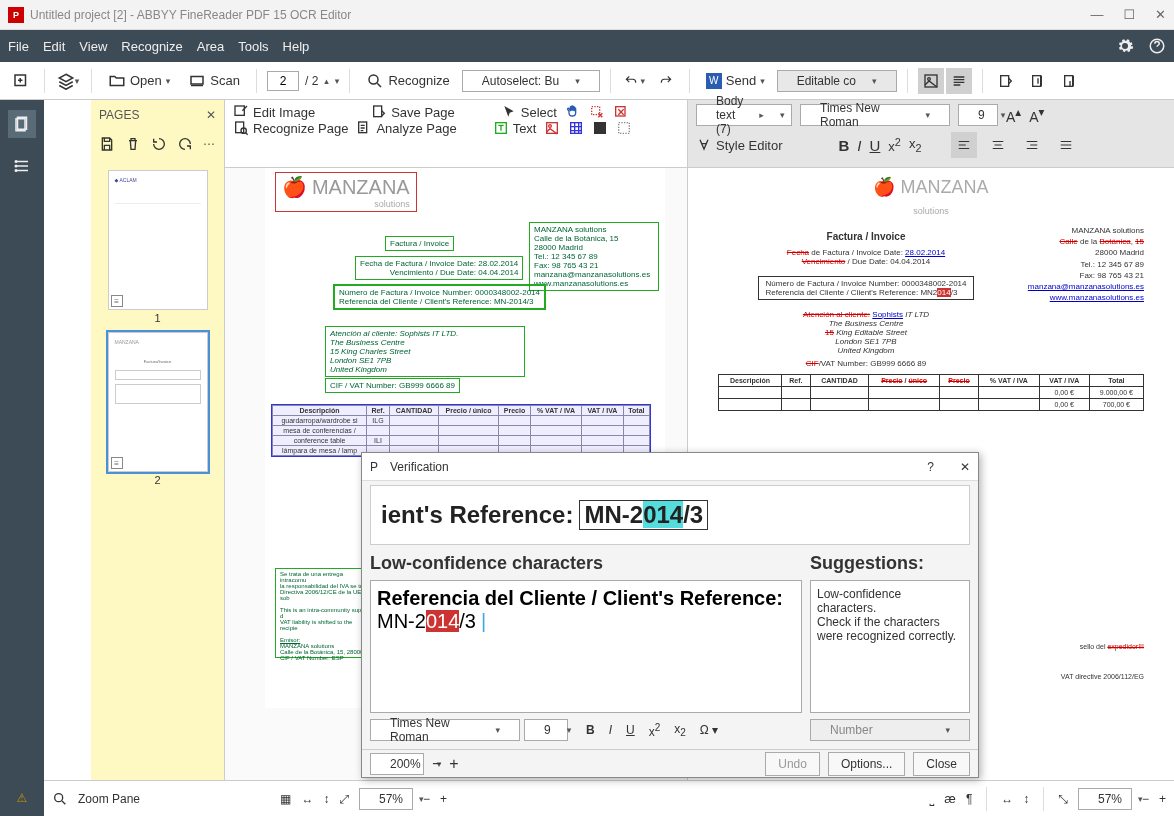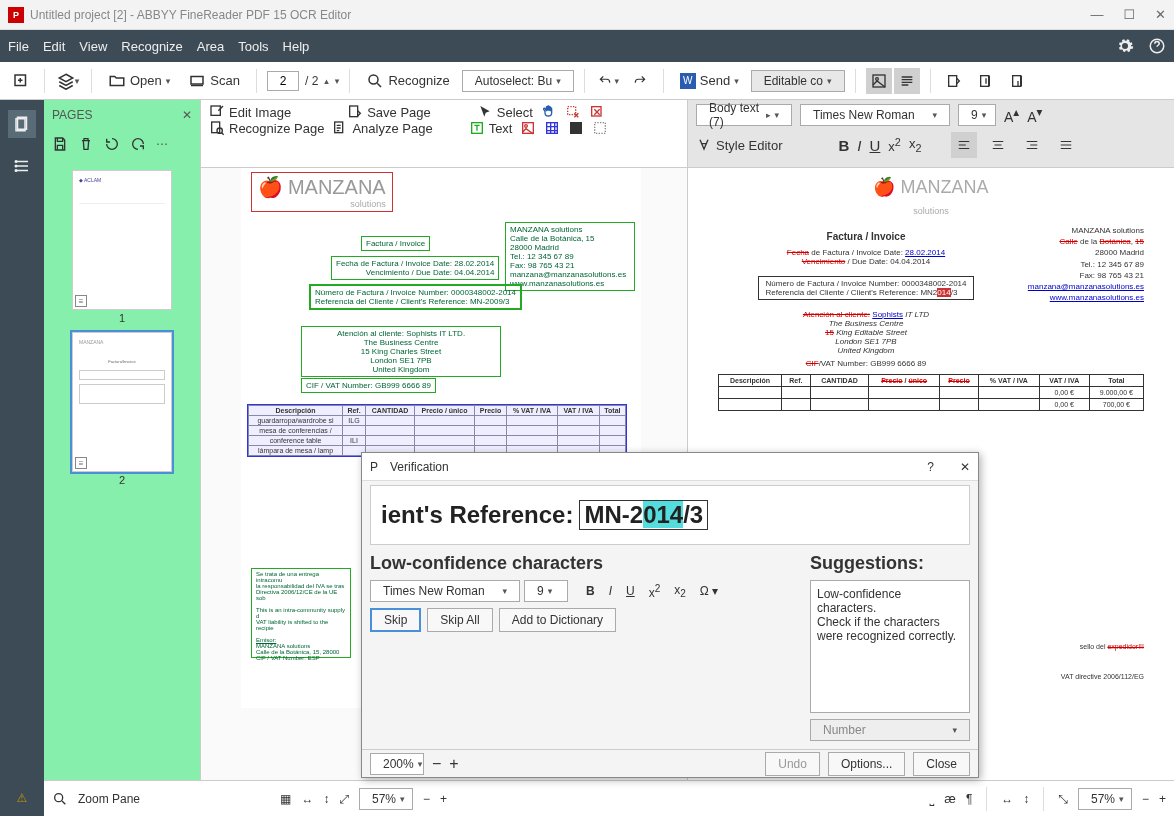--- a/index.html
+++ b/index.html
@@ -11,30 +11,30 @@
 .winbtns span { cursor:default; }
 .menubar { height:32px; background:#3d4b56; display:flex; align-items:center; padding:0 8px; gap:14px; color:#eee; }
 .menubar .mi { cursor:default; font-size:13px; }
 .menubar .spacer { flex:1; }
 .menubar .gear, .menubar .help { width:18px; height:18px; cursor:default; }
 .toolbar1 { height:38px; background:#fff; border-bottom:1px solid #ccc; display:flex; align-items:center; padding:0 8px; gap:6px; }
 .tbbtn { display:flex; align-items:center; gap:4px; padding:3px 6px; cursor:default; font-size:13px; color:#333; }
 .tbbtn .ico { width:18px; height:18px; display:inline-flex; align-items:center; justify-content:center; }
 .sep { width:1px; height:24px; background:#ddd; margin:0 4px; }
 .numin { width:32px; height:20px; border:1px solid #aaa; text-align:center; font-size:12px; }
-.selbox { height:22px; border:1px solid #aaa; background:#fff; display:flex; align-items:center; padding:0 12px; font-size:12px; gap:4px; }
+.selbox { height:22px; border:1px solid #aaa; background:#fff; display:flex; align-items:center; padding:0 19px; font-size:12px; gap:16px; }
 .selbox.gray { background:#e8e8e8; }
 .caret { font-size:9px; color:#555; }
 .iconbtn { width:26px; height:26px; display:flex; align-items:center; justify-content:center; cursor:default; }
 .iconbtn.active { background:#d0d0d0; }
 .mainrow { display:flex; height:680px; }
 .leftstrip { width:44px; background:#3d4b56; display:flex; flex-direction:column; align-items:center; padding-top:10px; gap:14px; }
 .leftstrip .sbtn { width:28px; height:28px; color:#ddd; display:flex; align-items:center; justify-content:center; cursor:default; }
 .leftstrip .sbtn.active { background:#5a6b78; }
-.pagespanel { width:157px; background:#86efac; border-right:1px solid #ccc; display:flex; flex-direction:column; }
+.pagespanel { width:134px; background:#fef9c3; border-right:1px solid #ccc; display:flex; flex-direction:column;margin-left:47px; }
 .pagespanel .hdr { height:30px; display:flex; align-items:center; padding:0 8px; font-size:12px; color:#555; }
 .pagespanel .hdr .sp { flex:1; }
 .pagespanel .prow { height:28px; display:flex; align-items:center; gap:10px; padding:0 8px; color:#555; }
 .thumbs { flex:1; overflow:auto; text-align:center; padding:8px; }
 .thumb { width:100px; height:140px; border:1px solid #ccc; margin:4px auto 2px; background:#fff; position:relative; font-size:5px; padding:6px; text-align:left; color:#666; }
 .thumb.sel { outline:2px solid #4a90d9; }
 .thumb .tbadge { position:absolute; bottom:2px; left:2px; width:12px; height:12px; border:1px solid #888; background:#fff; font-size:8px; display:flex; align-items:center; justify-content:center; }
 .thumb .thead { font-size:5px; color:#449; }
 .thumblabel { font-size:11px; color:#333; margin-bottom:8px; }
 .centerpane { flex:1; background:#fff; display:flex; flex-direction:column; border-right:1px solid #ccc; position:relative; }
@@ -402,24 +402,24 @@
           <div style="white-space:pre-line;">MANZANA solutions
 Calle de la Botánica, 15
 28000 Madrid
 Tel.: 12 345 67 89
 Fax: 98 765 43 21
 manzana@manzanasolutions.es
 www.manzanasolutions.es</div>
         </div>
         <div class="grnbox" style="top:116px; left:68px; border:2px solid #2a2;">
           <div>Número de Factura / Invoice Number: 0000348002-2014</div>
-          <div>Referencia del Cliente / Client's Reference: MN-2009/3</div>
+          <div>Referencia del Cliente / Client's Reference: MN-2014/3</div>
         </div>
         <div class="grnbox" style="top:158px; left:60px; width:200px;">
-          <div style="white-space:pre-line;text-align:center;">Atención al cliente: Sophists IT LTD.
+          <div style="white-space:pre-line;font-style:italic;">Atención al cliente: Sophists IT LTD.
 The Business Centre
 15 King Charles Street
 London SE1 7PB
 United Kingdom</div>
         </div>
         <div class="grnbox" style="top:210px; left:60px;">CIF / VAT Number: GB999 6666 89</div>
         <div class="blubox" style="top:236px; left:6px; width:380px;">
           <table class="ftable" style="width:100%;">
             <tbody>
                 <tr>
@@ -660,20 +660,24 @@
     <span style="width:14px;"></span>
     <span>✕</span>
   </div>
   <div class="dimg">
     <span>ient's Reference:</span>
     <span class="boxed"><span>MN-2</span><span class="hl">014</span><span>/3</span></span>
   </div>
   <div class="dbody">
     <div class="lcol">
       <div class="lbl">Low-confidence characters</div>
+      <div class="txtarea">
+        <b>Referencia del Cliente / Client's Reference:</b><br>
+        <span>MN-2</span><span class="redhl">014</span><span>/3</span> <span class="cursor">|</span>
+      </div>
       <div class="fmtrow">
         <div class="selbox" style="width:150px;">
             <span>Times New Roman</span>
             <span class="caret" style="margin-left:auto;">▾</span>
           </div>
         <div class="selbox" style="width:44px;">
             <span>9</span>
             <span class="caret">▾</span>
           </div>
         <span style="width:10px;"></span>
@@ -682,25 +686,20 @@
         <span style="font-style:italic;">I</span>
         <span style="width:6px;"></span>
         <span style="text-decoration:underline;">U</span>
         <span style="width:6px;"></span>
         <span>x<sup>2</sup></span>
         <span style="width:6px;"></span>
         <span>x<sub>2</sub></span>
         <span style="width:6px;"></span>
         <span>Ω ▾</span>
       </div>
-      <div class="btnrow">
-        <div class="dbtn primary">Skip</div>
-        <div class="dbtn">Skip All</div>
-        <div class="dbtn">Add to Dictionary</div>
-      </div>
     </div>
     <div class="rcol">
       <div class="lbl">Suggestions:</div>
       <div class="sugbox" style="white-space:pre-line;">Low-confidence characters.
 Check if the characters were recognized correctly.</div>
       <div class="selbox" style="background:#eee;color:#888;">
           <span>Number</span>
           <span class="caret" style="margin-left:auto;">▾</span>
         </div>
     </div>

